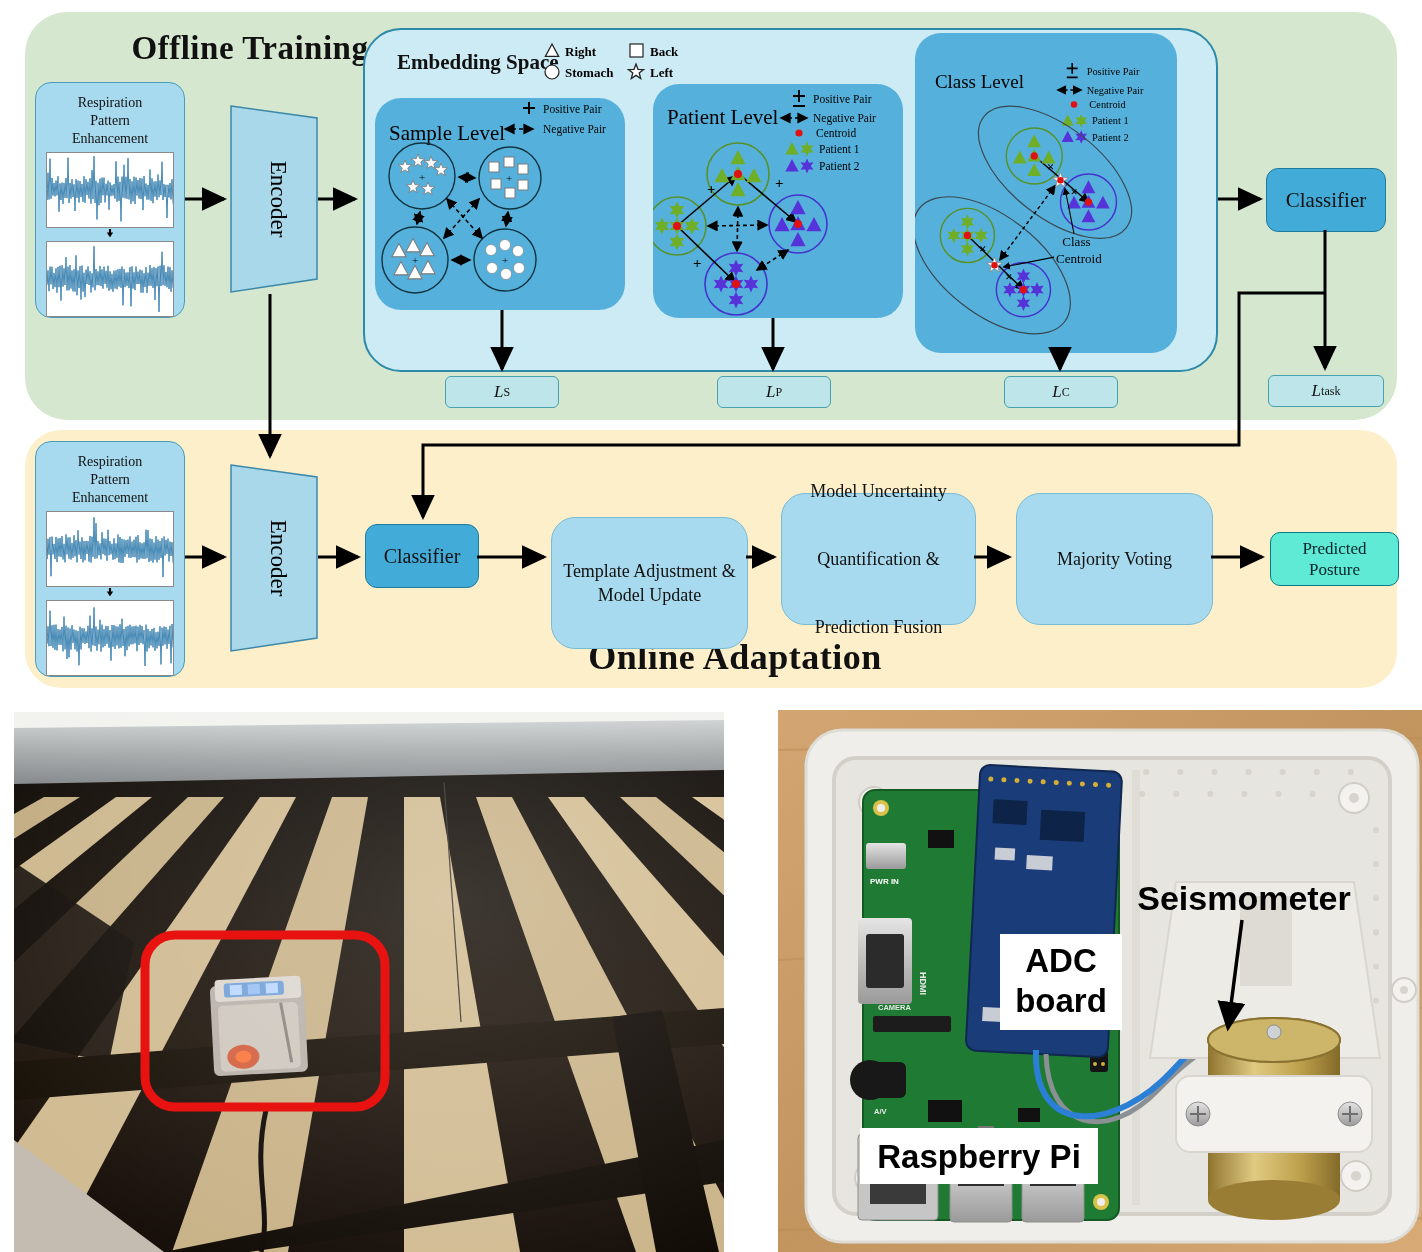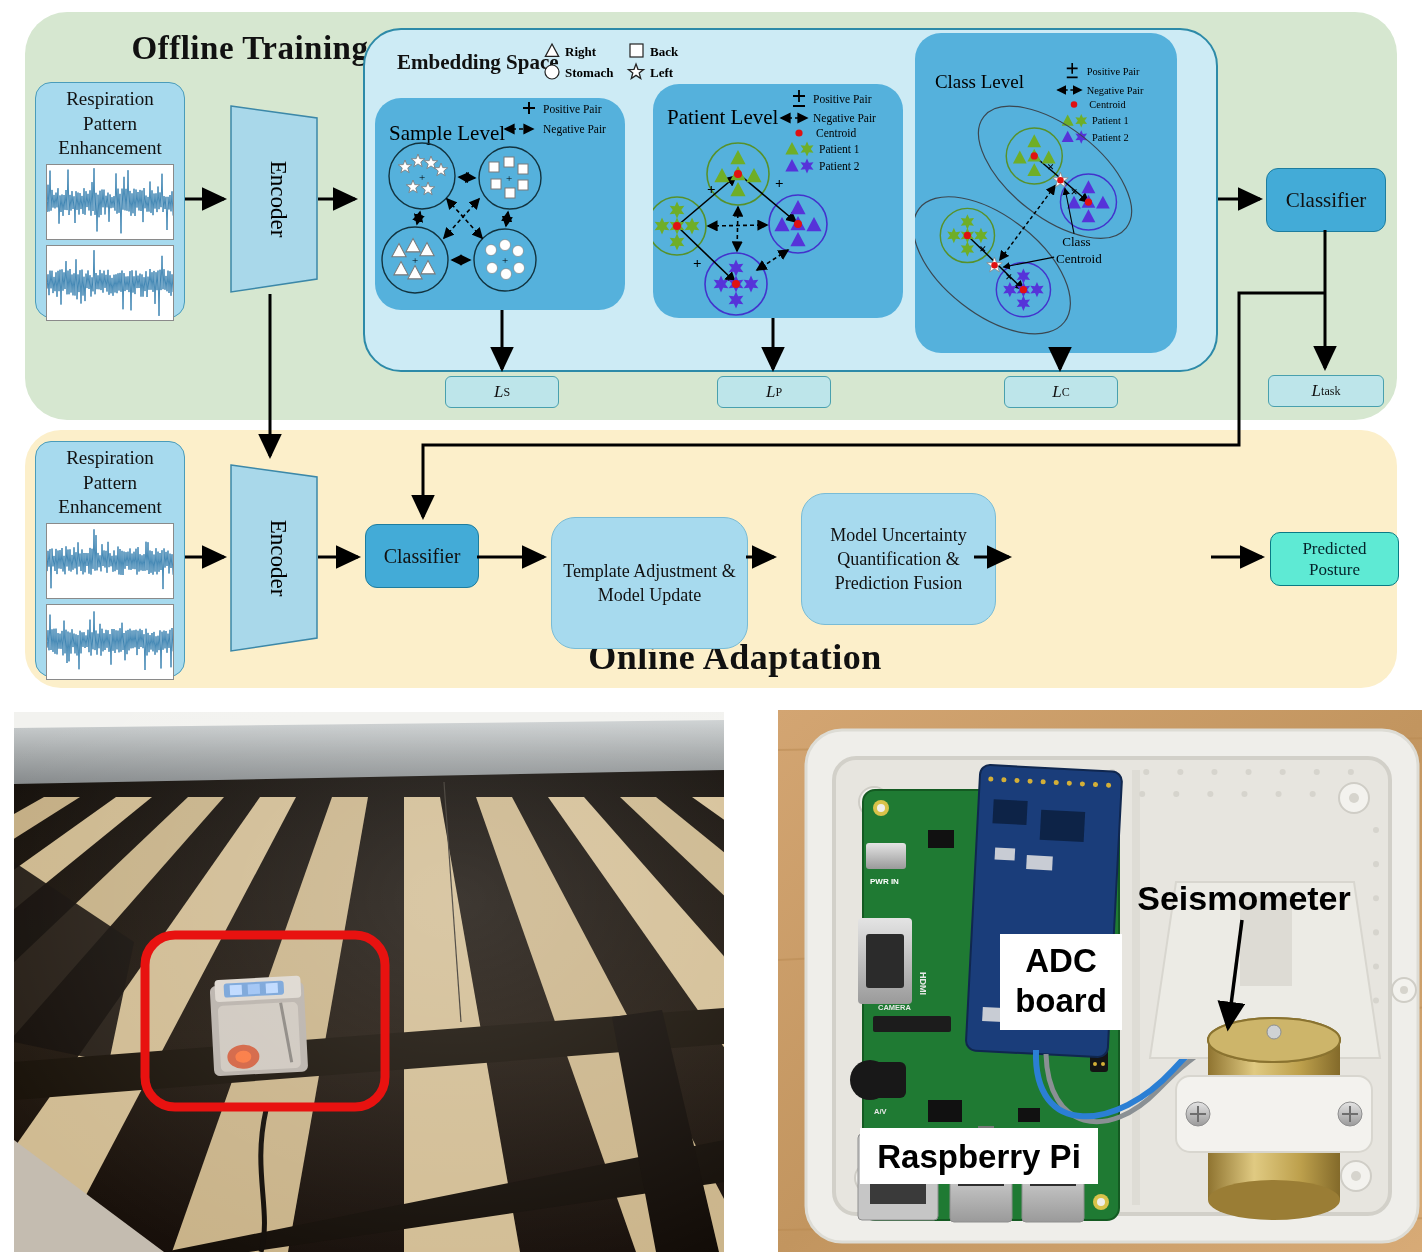--- a/index.html
+++ b/index.html
@@ -9,21 +9,21 @@
   .panel{position:absolute;}
   .panel.offline{left:25px;top:12px;width:1372px;height:408px;background:#d6e7d0;border-radius:42px;}
   .panel.online{left:25px;top:430px;width:1372px;height:258px;background:#fcefca;border-radius:36px;}
   .big-title{font-weight:bold;font-size:33px;text-align:center;letter-spacing:.5px;}
   .embedding{position:absolute;left:363px;top:28px;width:855px;height:344px;background:#cdebf5;
              border:2px solid #2d8aa8;border-radius:38px;box-sizing:border-box;}
   .level{position:absolute;background:#55b1dc;border-radius:26px;}
   .level svg{display:block;width:100%;height:100%;}
   .resp{position:absolute;width:150px;height:236px;background:#a7daee;border:1.5px solid #4a9cba;
         border-radius:16px;box-sizing:border-box;display:flex;flex-direction:column;align-items:center;}
-  .resp .rt{font-size:19px;line-height:1.3;text-align:center;padding-top:4px;}
+  .resp .rt{font-size:14px;line-height:1.3;text-align:center;padding-top:11px;}
   .wavebox{width:126px;height:74px;background:#fff;border:1px solid #8a8a8a;margin-top:3px;}
   .wavebox svg{display:block;width:100%;height:100%;}
   .dnarrow{margin:1px 0;}
   .classifier{position:absolute;background:#43abd7;border:1.6px solid #1e7d9e;border-radius:12px;
               display:flex;align-items:center;justify-content:center;font-size:21px;}
   .lossbox{position:absolute;background:#bde5ea;border:1.4px solid #49a0ae;border-radius:6px;
            display:flex;align-items:center;justify-content:center;font-size:17px;}
   .lossbox i{font-style:italic;}
   .lossbox sub{font-size:12px;}
   .step{position:absolute;background:#a7daee;border:1.2px solid #79bcd6;border-radius:24px;
@@ -378,24 +378,27 @@
   </div>
 
   <div class="classifier" style="left:365px;top:524px;width:112px;height:62px;font-size:20px;">
     <span>Classifier</span>
   </div>
 
   <div class="step" style="left:551px;top:493px;width:195px;height:130px;margin-top:24px;">
     <span>Template Adjustment &amp;</span>
     <span>Model Update</span>
   </div>
-  <div class="step" style="left:801px;top:493px;width:193px;height:130px;">
+  <div class="step" style="left:781px;top:493px;width:193px;height:130px;gap:44px;">
     <span>Model Uncertainty</span>
     <span>Quantification &amp;</span>
     <span>Prediction Fusion</span>
+  </div>
+  <div class="step" style="left:1016px;top:493px;width:195px;height:130px;">
+    <span>Majority Voting</span>
   </div>
   <div class="predicted" style="left:1270px;top:532px;width:127px;height:52px;">
     <span>Predicted</span>
     <span>Posture</span>
   </div>
 
   <svg class="abs" style="left:0;top:0;pointer-events:none;" width="1422" height="700" viewBox="0 0 1422 700">
     <g stroke="#000" stroke-width="3" fill="none">
       <line x1="185" y1="199" x2="224" y2="199" marker-end="url(#ah)"></line>
       <line x1="318" y1="199" x2="355" y2="199" marker-end="url(#ah)"></line>

